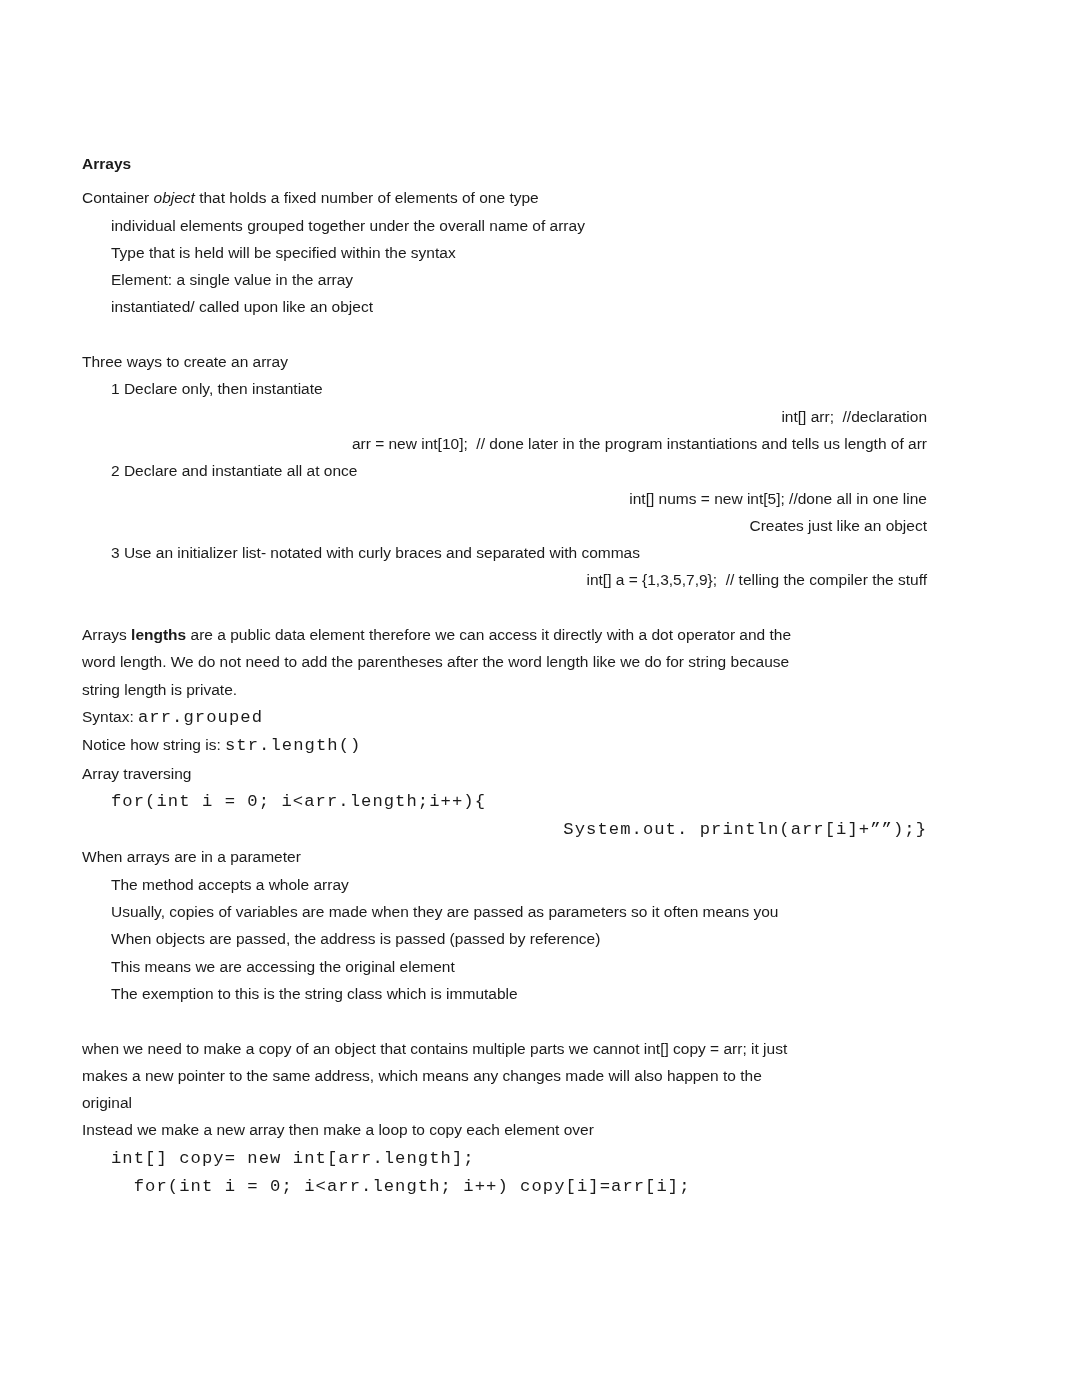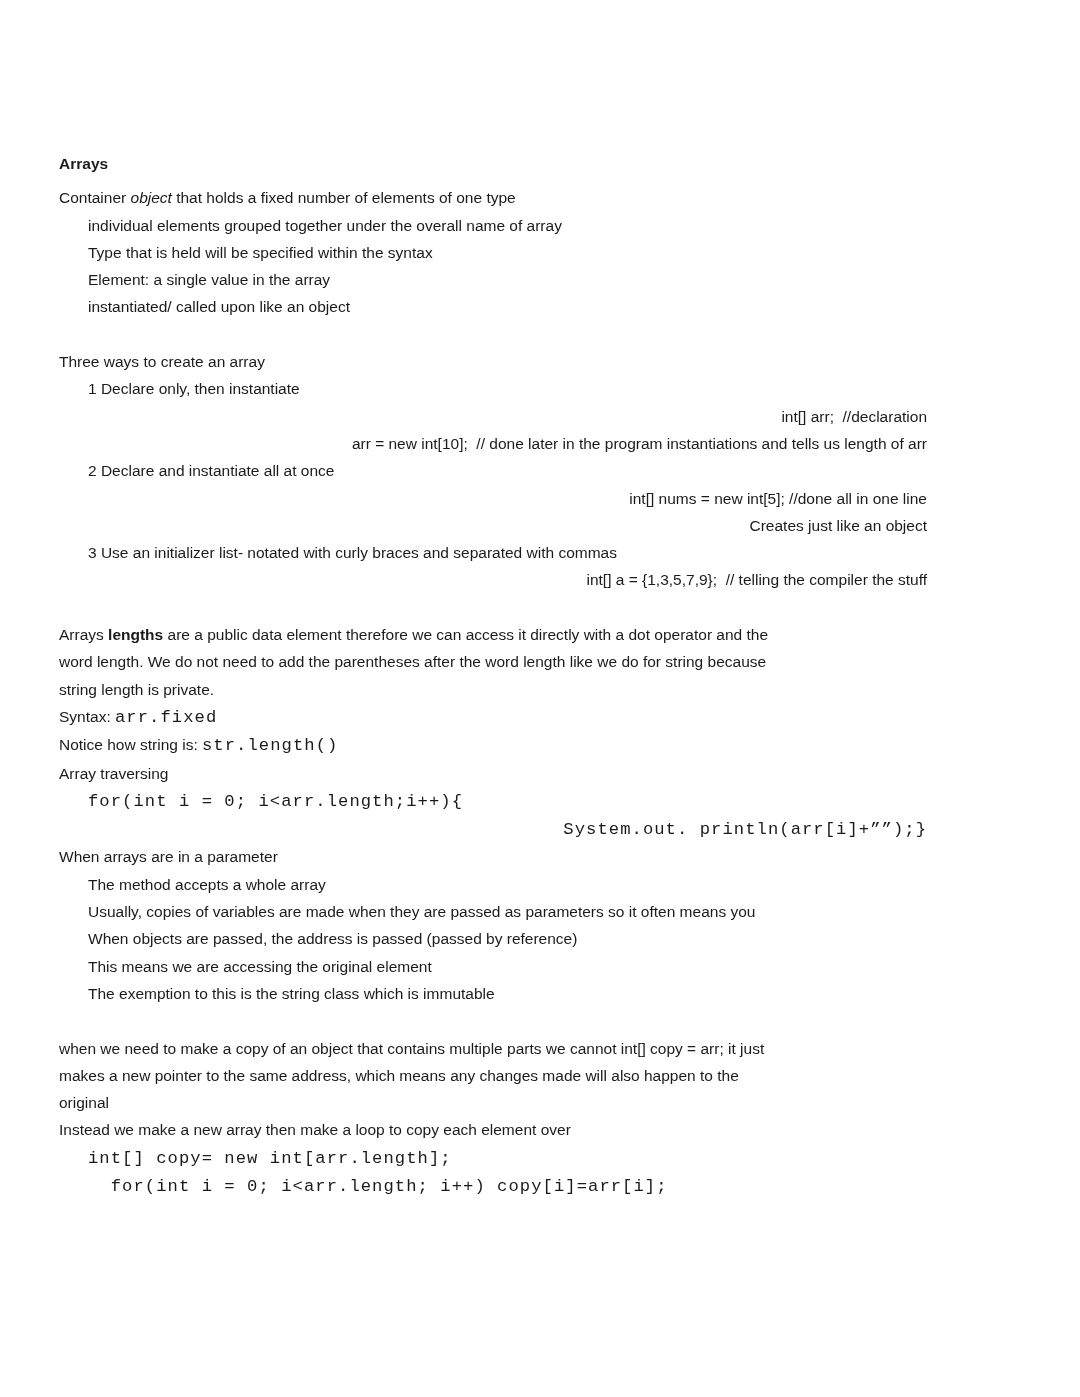--- a/index.html
+++ b/index.html
@@ -8,21 +8,21 @@
     height: 1397px;
     background: #ffffff;
     overflow: hidden;
     font-family: "Liberation Sans", sans-serif;
     color: #1b1b1b;
   }
   .page {
     box-sizing: border-box;
     width: 1052px;
     height: 1397px;
-    padding: 150px 125px 0 59px;
+    padding: 150px 125px 0 82px;
   }
   .line {
     font-size: 15.5px;
     line-height: 27.3px;
     white-space: pre;
     margin: 0;
   }
   .line.heading { font-weight: 700; margin-bottom: 7px; }
   .line.blank { height: 27.3px; }
   .i1 { margin-left: 29px; }
@@ -52,21 +52,21 @@
     <div class="line i2"><span class="r n">arr = new int[10];  // done later in the program instantiations and tells us length of arr</span></div>
     <div class="line i1"><span class="r n">2 Declare and instantiate all at once</span></div>
     <div class="line i2"><span class="r n">int[] nums = new int[5]; //done all in one line</span></div>
     <div class="line i2"><span class="r n">Creates just like an object</span></div>
     <div class="line i1"><span class="r n">3 Use an initializer list- notated with curly braces and separated with commas</span></div>
     <div class="line i2"><span class="r n">int[] a = {1,3,5,7,9};  // telling the compiler the stuff</span></div>
     <div class="line blank"></div>
     <div class="line"><span class="r n">Arrays </span><span class="r b">lengths</span><span class="r n"> are a public data element therefore we can access it directly with a dot operator and the</span></div>
     <div class="line"><span class="r n">word length. We do not need to add the parentheses after the word length like we do for string because</span></div>
     <div class="line"><span class="r n">string length is private.</span></div>
-    <div class="line"><span class="r n">Syntax: </span><span class="r m">arr.fixed</span></div>
+    <div class="line"><span class="r n">Syntax: </span><span class="r m">arr.grouped</span></div>
     <div class="line"><span class="r n">Notice how string is: </span><span class="r m">str.length()</span></div>
     <div class="line"><span class="r n">Array traversing</span></div>
     <div class="line i1"><span class="r m">for(int i = 0; i&lt;arr.length;i++){</span></div>
     <div class="line i2"><span class="r m">System.out. println(arr[i]+””);}</span></div>
     <div class="line"><span class="r n">When arrays are in a parameter</span></div>
     <div class="line i1"><span class="r n">The method accepts a whole array</span></div>
     <div class="line i1"><span class="r n">Usually, copies of variables are made when they are passed as parameters so it often means you</span></div>
     <div class="line i1"><span class="r n">When objects are passed, the address is passed (passed by reference)</span></div>
     <div class="line i1"><span class="r n">This means we are accessing the original element</span></div>
     <div class="line i1"><span class="r n">The exemption to this is the string class which is immutable</span></div>

